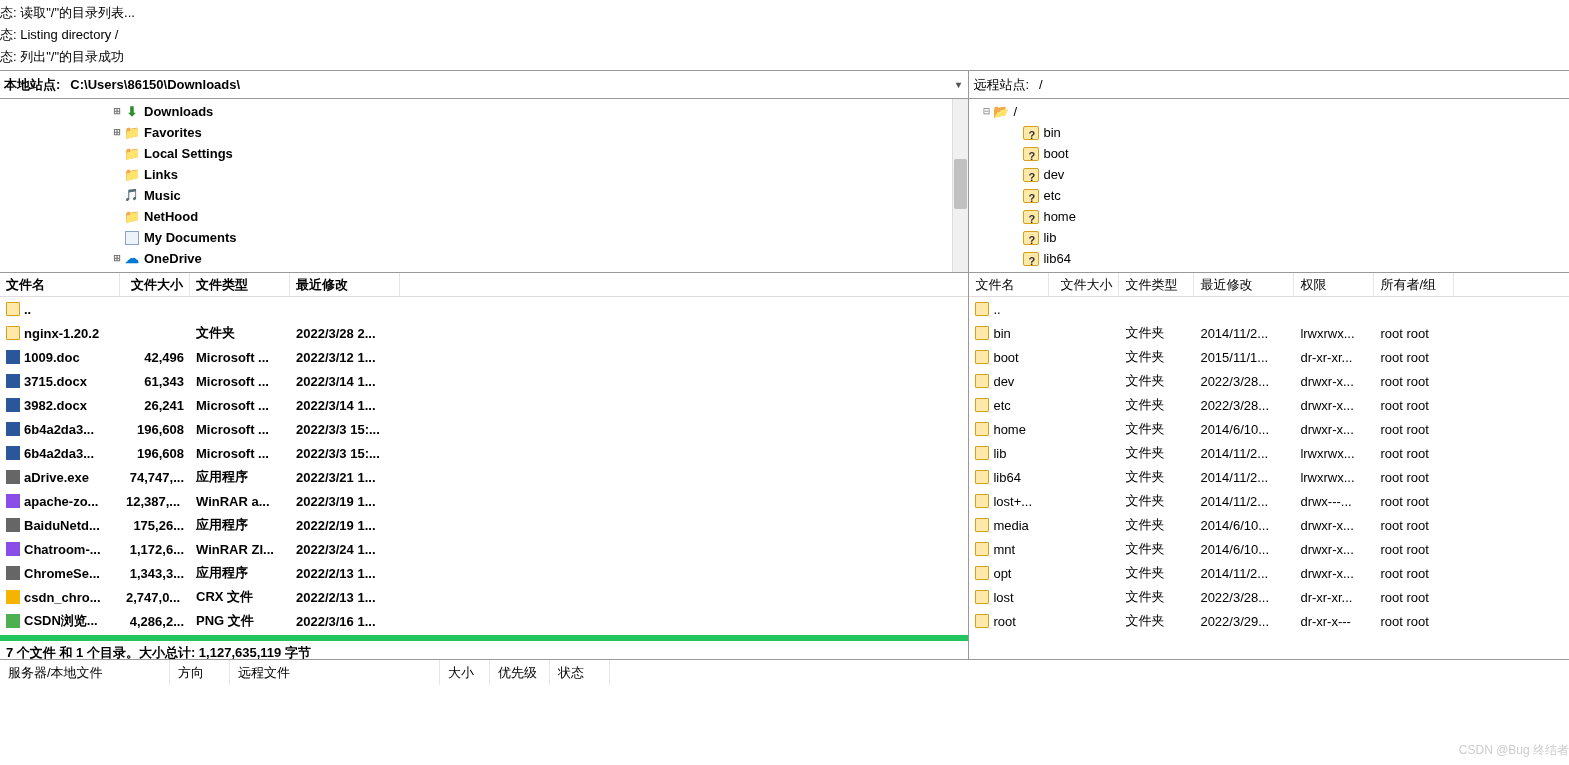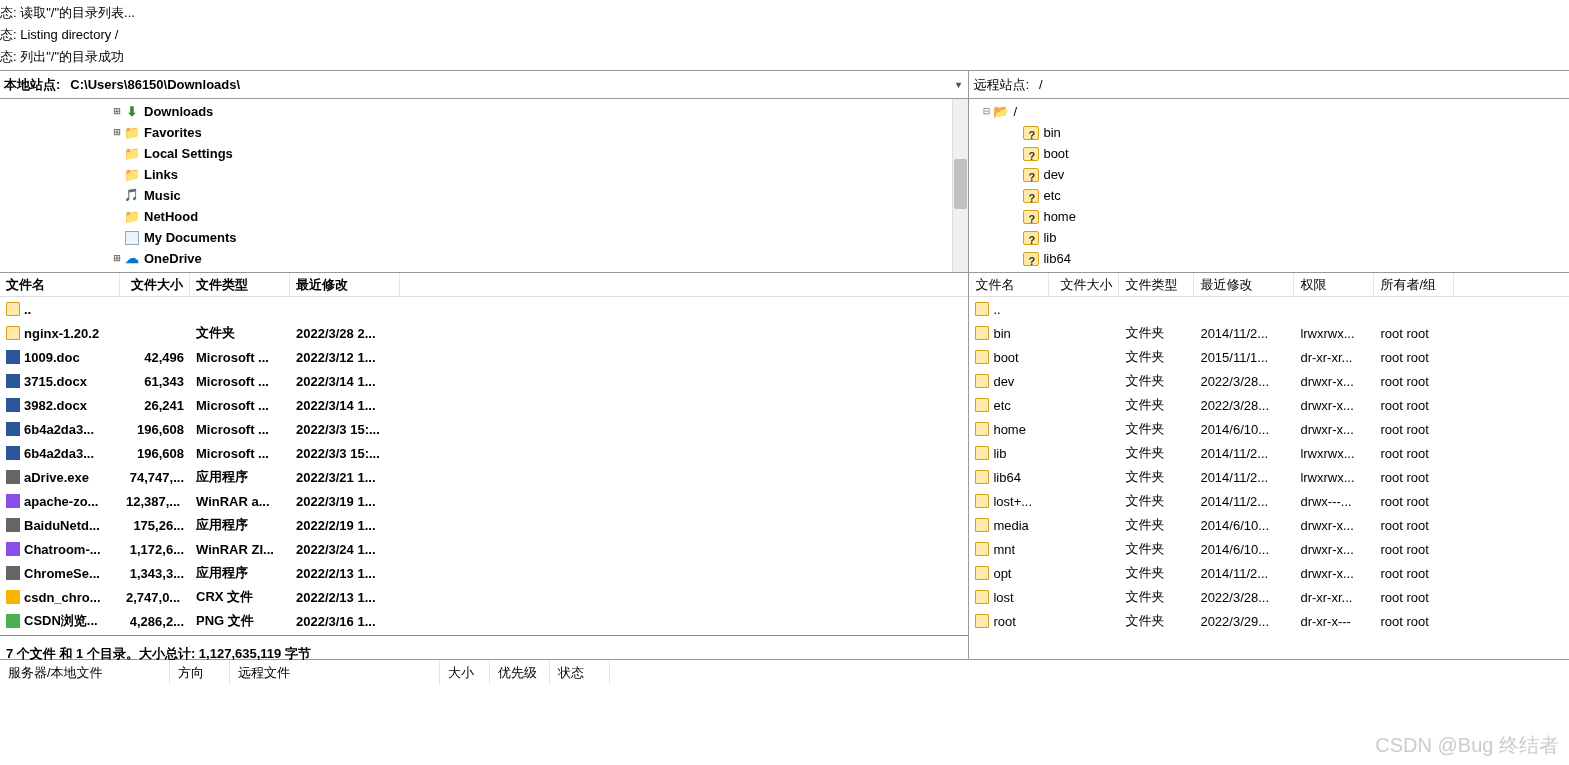--- a/index.html
+++ b/index.html
@@ -38,24 +38,24 @@
 .file-row { display: flex; height: 24px; align-items: center; }
 .file-row .cell { padding: 0 6px; white-space: nowrap; overflow: hidden; text-overflow: ellipsis; }
 .cname { display: flex; align-items: center; gap: 4px; }
 .fico { width: 14px; height: 14px; display: inline-block; }
 .fico.folder { background: #ffe9a8; border: 1px solid #d4a017; border-radius: 1px; }
 .fico.doc { background: #2b579a; }
 .fico.rar { background: #8b4de8; }
 .fico.exe { background: #666; }
 .fico.png { background: #4caf50; }
 .fico.crx { background: #f4b400; }
-.footer-status { height: 24px; border-top: 1px solid #22c55e; padding: 9px 6px; display: flex; text-align: center; }
+.footer-status { height: 24px; border-top: 6px solid #22c55e; padding: 3px 6px; display: flex; text-align: center; }
 .queue-header { display: flex; height: 26px; border-top: 1px solid #999; }
 .queue-header div { padding: 4px 8px; border-right: 1px solid #e5e5e5; white-space: nowrap; cursor: pointer; }
-.watermark { position: absolute; right: 10px; bottom: 6px; color: #ccc; font-size: 20px; pointer-events: none; }
+.watermark { position: absolute; right: 0; bottom: 6px; color: #ccc; font-size: 12px; pointer-events: none; }
 </style>
 </head>
 <body>
 
 <div class="status-log">
     <div>态:  读取"/"的目录列表...</div>
     <div>态:  Listing directory /</div>
     <div>态:  列出"/"的目录成功</div>
   </div>
 

